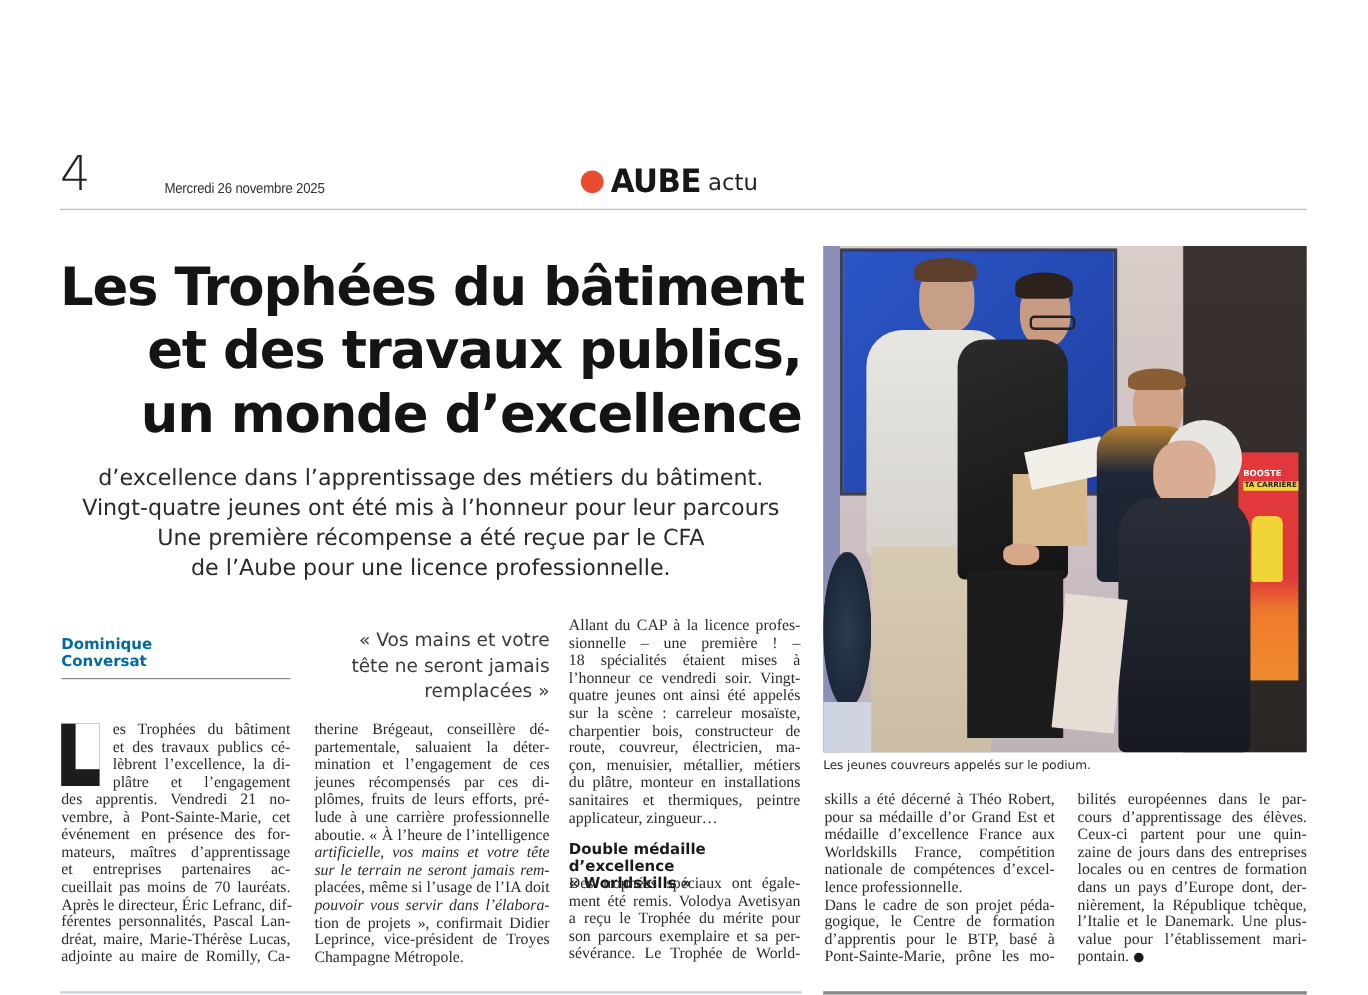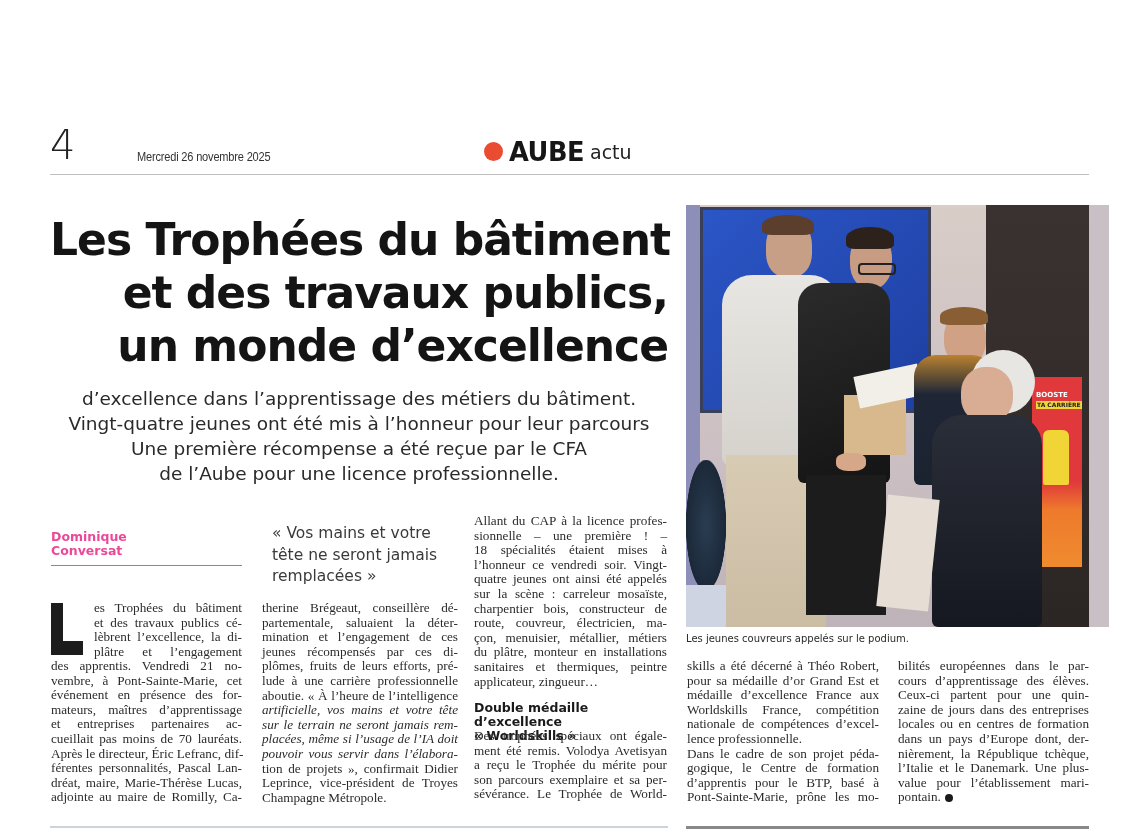--- a/index.html
+++ b/index.html
@@ -14,37 +14,37 @@
   .brand-sub{font-family:"DejaVu Sans",sans-serif;font-size:19px;color:#222;margin-left:-4px;}
   .rule-top{left:50px;top:174px;width:1039px;height:1px;background:#bfbfbf;}
 
   
   .headline{left:50px;top:213px;width:618px;text-align:center;font-family:"DejaVu Sans",sans-serif;font-weight:900;font-size:44px;line-height:53px;color:#141414;letter-spacing:-1px;}
   .headline div{white-space:nowrap;text-align:right;}
   .standfirst{left:50px;top:386px;width:618px;text-align:center;font-family:"DejaVu Sans",sans-serif;font-size:18.5px;line-height:25px;color:#2a2a2a;}
   .standfirst div{white-space:nowrap;}
 
   
-  .byline{left:51px;top:530px;font-family:"DejaVu Sans",sans-serif;font-weight:bold;font-size:12.5px;line-height:14px;color:#ec4899;}
+  .byline{left:51px;top:530px;font-family:"DejaVu Sans",sans-serif;font-weight:bold;font-size:12.5px;line-height:14px;color:#0369a1;}
   .byline-rule{left:51px;top:565px;width:191px;height:1px;background:#8a8a8a;}
 
   
   .col{font-family:"Liberation Serif",serif;font-size:13.2px;line-height:14.6px;color:#2b2b2b;text-align:justify;}
   .col-line{white-space:nowrap;display:block;text-align:justify;text-align-last:justify;}
   .col-line.last{text-align-last:left;}
   .dropcap{left:51px;top:603px;width:32px;height:52px;background:#1c1c1c;}
   .dropcap::after{content:"";position:absolute;left:0;top:0;width:32px;height:40px;background:transparent;}
   .dropcap-cut{left:63px;top:603px;width:20px;height:38px;background:#fff;}
 
-  .pullquote{left:272px;top:523px;width:200px;text-align:left;font-family:"DejaVu Sans",sans-serif;font-size:15.5px;line-height:21.5px;color:#3a3a3a;}
+  .pullquote{left:258px;top:523px;width:200px;text-align:right;font-family:"DejaVu Sans",sans-serif;font-size:15.5px;line-height:21.5px;color:#3a3a3a;}
 
   .subhead{font-family:"DejaVu Sans",sans-serif;font-weight:bold;font-size:12.5px;line-height:14px;color:#1a1a1a;}
 
   
-  .photo{left:686px;top:205px;width:403px;height:422px;overflow:hidden;background:#c8c0c4;padding-left:20px;}
+  .photo{left:686px;top:205px;width:403px;height:422px;overflow:hidden;background:#c8c0c4;}
   .ph{position:absolute;}
   .caption{left:686px;top:633px;font-family:"DejaVu Sans",sans-serif;font-size:10px;color:#2a2a2a;}
 
   .rule-bot-left{left:50px;top:826px;width:618px;height:2px;background:#cbd3db;}
   .rule-bot-right{left:686px;top:826px;width:403px;height:3px;background:#888;}
   .end-mark{display:inline-block;width:8px;height:8px;border-radius:50%;background:#1a1a1a;vertical-align:middle;margin-left:4px;}
 </style>
 </head>
 <body>
 
@@ -105,21 +105,21 @@
 <div class="abs col" style="left:262px;top:601px;width:196px;">
   <span class="col-line">therine Brégeaut, conseillère dé-</span>
   <span class="col-line">partementale, saluaient la déter-</span>
   <span class="col-line">mination et l’engagement de ces</span>
   <span class="col-line">jeunes récompensés par ces di-</span>
   <span class="col-line">plômes, fruits de leurs efforts, pré-</span>
   <span class="col-line">lude à une carrière professionnelle</span>
   <span class="col-line">aboutie. « À l’heure de l’intelligence</span>
   <span class="col-line" style="font-style:italic">artificielle, vos mains et votre tête</span>
   <span class="col-line" style="font-style:italic">sur le terrain ne seront jamais rem-</span>
-  <span class="col-line" style="font-style:italic">placées, même si l’usage de l’IA doit</span>
+  <span class="col-line" style="">placées, même si l’usage de l’IA doit</span>
   <span class="col-line" style="font-style:italic">pouvoir vous servir dans l’élabora-</span>
   <span class="col-line">tion de projets », confirmait Didier</span>
   <span class="col-line">Leprince, vice-président de Troyes</span>
   <span class="col-line last">Champagne Métropole.</span>
 </div>
 
 <div class="abs col" style="left:474px;top:514px;width:193px;">
   <span class="col-line">Allant du CAP à la licence profes-</span>
   <span class="col-line">sionnelle – une première ! –</span>
   <span class="col-line">18 spécialités étaient mises à</span>

